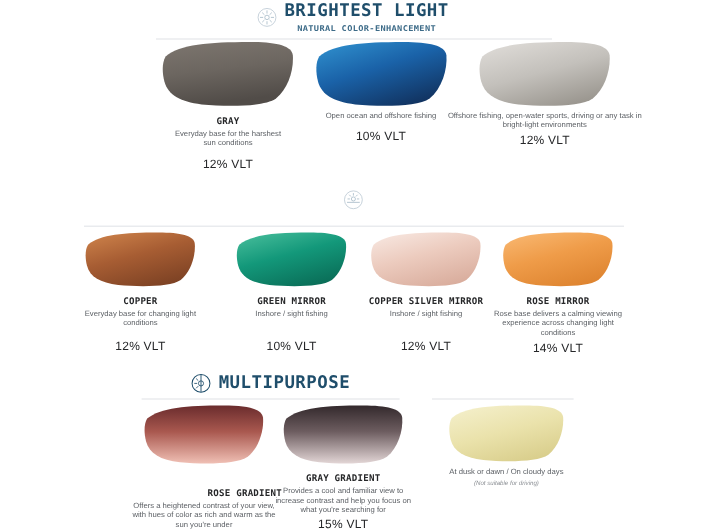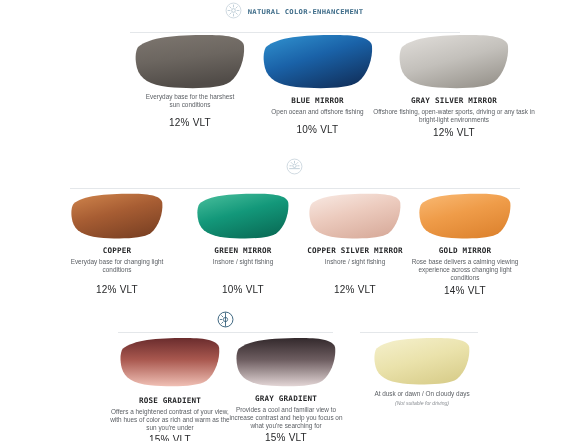--- a/index.html
+++ b/index.html
@@ -90,74 +90,74 @@
         <line x1="12" y1="17" x2="12" y2="19.8"></line>
         <line x1="4.2" y1="12" x2="7" y2="12"></line>
         <line x1="17" y1="12" x2="19.8" y2="12"></line>
         <line x1="6.7" y1="6.7" x2="8.7" y2="8.7"></line>
         <line x1="15.3" y1="15.3" x2="17.3" y2="17.3"></line>
         <line x1="17.3" y1="6.7" x2="15.3" y2="8.7"></line>
         <line x1="8.7" y1="15.3" x2="6.7" y2="17.3"></line>
       </g>
     </svg>
     <div class="sec-titles">
+      <div class="sec-title t-big">BRIGHTEST LIGHT</div>
       <div class="sec-sub t-sub">NATURAL COLOR-ENHANCEMENT</div>
     </div>
   </div>
   <div class="divider" style="left:130px;top:32px;width:330px;"></div>
 
   <div class="card" style="left:120px;top:34px;width:140px;">
     <div class="lens" style="width:112px;height:56px;">
       <svg viewBox="0 0 112 56" width="112" height="56">
         <defs>
             <linearGradient id="g-gray" x1="0" y1="0" x2="0.25" y2="1">
           <stop offset="0%" stop-color="#7d766f"></stop>
               <stop offset="50%" stop-color="#6c6660"></stop>
               <stop offset="100%" stop-color="#514c48"></stop>
         </linearGradient>
           </defs>
         <path d="M4,13 C16,3 40,1 74,1 C96,1 109,4 110,12 C111,24 106,40 96,48 C86,55 56,55 34,53 C16,51 6,45 3,34 C1,26 1,18 4,13 Z" fill="url(#g-gray)"></path>
       </svg>
     </div>
+    <div class="name t-name" style="margin-top:6px;">GRAY</div>
     <div class="desc t-desc" style="margin-top:3px;padding:0 22px;">Everyday base for the harshest sun conditions</div>
     <div class="vlt t-vlt" style="margin-top:8px;">12% VLT</div>
   </div>
 
   <div class="card" style="left:240px;top:34px;width:155px;">
     <div class="lens" style="width:112px;height:56px;">
       <svg viewBox="0 0 112 56" width="112" height="56">
         <defs>
             <linearGradient id="g-blue" x1="0.1" y1="0" x2="0.75" y2="1">
           <stop offset="0%" stop-color="#2f8fcd"></stop>
               <stop offset="45%" stop-color="#1a62a8"></stop>
               <stop offset="100%" stop-color="#11325f"></stop>
         </linearGradient>
           </defs>
         <path d="M4,13 C16,3 40,1 74,1 C96,1 109,4 110,12 C111,24 106,40 96,48 C86,55 56,55 34,53 C16,51 6,45 3,34 C1,26 1,18 4,13 Z" fill="url(#g-blue)"></path>
       </svg>
     </div>
-    <div class="name t-name" style="margin-top:6px;">BLUE MIRROR</div>
     <div class="desc t-desc" style="margin-top:3px;padding:0 8px;">Open ocean and offshore fishing</div>
     <div class="vlt t-vlt" style="margin-top:8px;">10% VLT</div>
   </div>
 
   <div class="card" style="left:368px;top:34px;width:172px;">
     <div class="lens" style="width:112px;height:56px;">
       <svg viewBox="0 0 112 56" width="112" height="56">
         <defs>
             <linearGradient id="g-gsm" x1="0.15" y1="0" x2="0.7" y2="1">
           <stop offset="0%" stop-color="#dedbd7"></stop>
               <stop offset="50%" stop-color="#c3c0bb"></stop>
               <stop offset="100%" stop-color="#9a968f"></stop>
         </linearGradient>
           </defs>
         <path d="M4,13 C16,3 40,1 74,1 C96,1 109,4 110,12 C111,24 106,40 96,48 C86,55 56,55 34,53 C16,51 6,45 3,34 C1,26 1,18 4,13 Z" fill="url(#g-gsm)"></path>
       </svg>
     </div>
-    <div class="name t-name" style="margin-top:6px;">GRAY SILVER MIRROR</div>
     <div class="desc t-desc" style="margin-top:3px;padding:0 2px;">Offshore fishing, open-water sports, driving or any task in bright-light environments</div>
     <div class="vlt t-vlt" style="margin-top:3px;">12% VLT</div>
   </div>
 
   <div class="sec-head" style="position:absolute;left:0;top:158px;width:588px;">
     <svg class="emblem" viewBox="0 0 24 24">
       <circle cx="12" cy="12" r="10.5" fill="none" stroke="#c3cfd8" stroke-width="1.1"></circle>
       <line x1="4.5" y1="15" x2="19.5" y2="15" stroke="#a9bcc9" stroke-width="1"></line>
       <circle cx="12" cy="11" r="2.4" fill="none" stroke="#a9bcc9" stroke-width="1"></circle>
       <g stroke="#a9bcc9" stroke-width="1" stroke-linecap="round">
@@ -231,53 +231,56 @@
         <defs>
             <linearGradient id="g-gld" x1="0.15" y1="0" x2="0.7" y2="1">
           <stop offset="0%" stop-color="#f8b66f"></stop>
               <stop offset="45%" stop-color="#ef9c49"></stop>
               <stop offset="100%" stop-color="#de8430"></stop>
         </linearGradient>
           </defs>
         <path d="M4,13 C16,3 40,1 74,1 C96,1 109,4 110,12 C111,24 106,40 96,48 C86,55 56,55 34,53 C16,51 6,45 3,34 C1,26 1,18 4,13 Z" fill="url(#g-gld)"></path>
       </svg>
     </div>
-    <div class="name t-name" style="margin-top:5px;">GOLD MIRROR</div>
+    <div class="name t-name" style="margin-top:5px;">ROSE MIRROR</div>
     <div class="desc t-desc" style="margin-top:3px;padding:0 4px;">Rose base delivers a calming viewing  experience across changing light conditions</div>
     <div class="vlt t-vlt" style="margin-top:3px;">14% VLT</div>
   </div>
 
   <div class="sec-head" style="position:absolute;left:118px;top:311px;width:215px;">
     <svg class="emblem" viewBox="0 0 24 24">
       <circle cx="12" cy="12" r="10.5" fill="none" stroke="#1f4e6b" stroke-width="1.2"></circle>
       <line x1="12" y1="2" x2="12" y2="22" stroke="#1f4e6b" stroke-width="1.1"></line>
       <circle cx="12" cy="12" r="3" fill="none" stroke="#1f4e6b" stroke-width="1"></circle>
       <g stroke="#1f4e6b" stroke-width="1" stroke-linecap="round">
         <line x1="4.6" y1="12" x2="7" y2="12"></line>
         <line x1="6.6" y1="6.6" x2="8.5" y2="8.5"></line>
         <line x1="6.6" y1="17.4" x2="8.5" y2="15.5"></line>
       </g>
     </svg>
+    <div class="sec-titles">
+      <div class="sec-title t-big">MULTIPURPOSE</div>
+    </div>
   </div>
   <div class="divider" style="left:118px;top:332px;width:215px;"></div>
 
   <div class="card" style="left:105px;top:336px;width:130px;">
     <div class="lens" style="width:102px;height:53px;">
       <svg viewBox="0 0 112 56" width="102" height="53">
         <defs>
             <linearGradient id="g-rose" x1="0" y1="0" x2="0" y2="1">
           <stop offset="0%" stop-color="#6a2c2d"></stop>
               <stop offset="45%" stop-color="#a9584f"></stop>
               <stop offset="100%" stop-color="#f0c0b5"></stop>
         </linearGradient>
           </defs>
         <path d="M4,13 C16,3 40,1 74,1 C96,1 109,4 110,12 C111,24 106,40 96,48 C86,55 56,55 34,53 C16,51 6,45 3,34 C1,26 1,18 4,13 Z" fill="url(#g-rose)"></path>
       </svg>
     </div>
-    <div class="name t-name" style="margin-top:7px;">ROSE GRADIENT</div>
+    <div class="name t-name" style="margin-top:17px;text-align:right;">ROSE GRADIENT</div>
     <div class="desc t-desc" style="margin-top:3px;padding:0 1px;">Offers a heightened contrast of your view, with hues of color as rich and warm as the sun you're under</div>
     <div class="vlt t-vlt" style="margin-top:2px;">15% VLT</div>
   </div>
 
   <div class="card" style="left:222px;top:336px;width:128px;">
     <div class="lens" style="width:102px;height:53px;">
       <svg viewBox="0 0 112 56" width="102" height="53">
         <defs>
             <linearGradient id="g-graygrad" x1="0" y1="0" x2="0" y2="1">
           <stop offset="0%" stop-color="#33292c"></stop>

